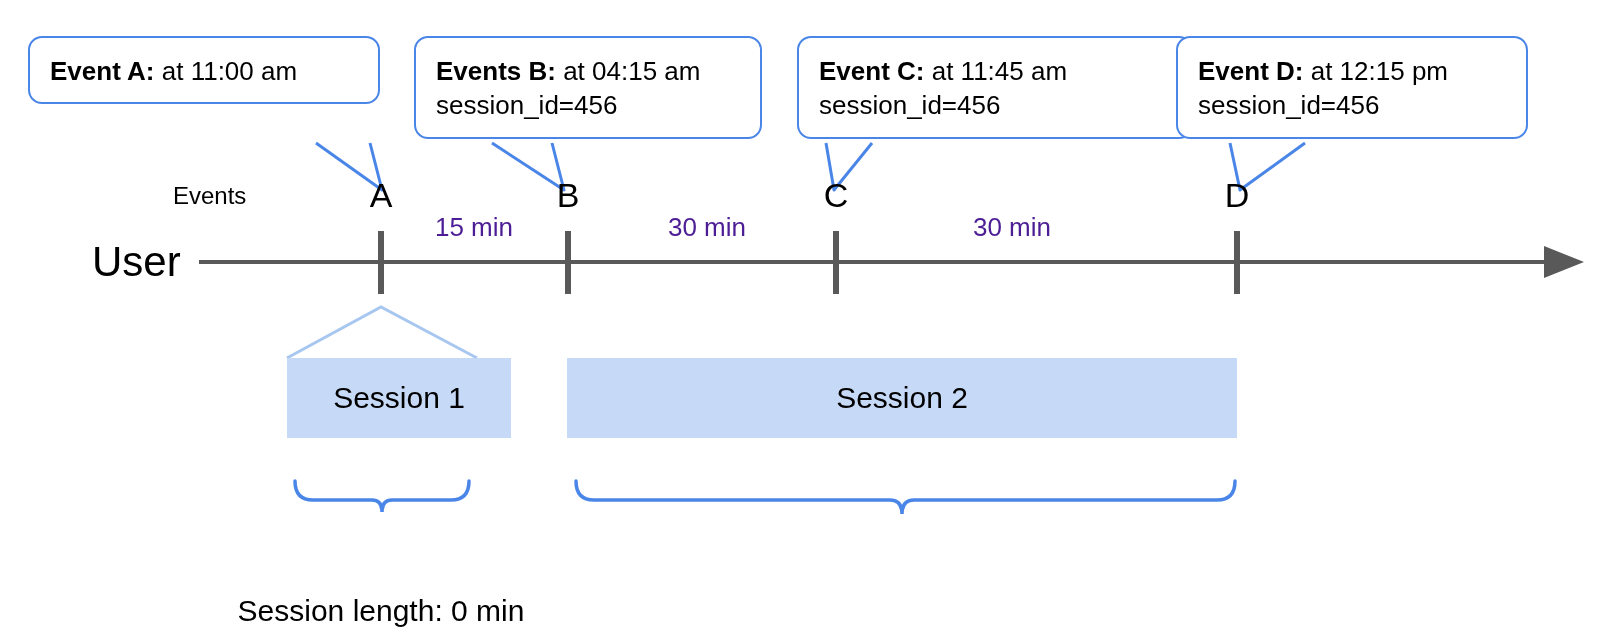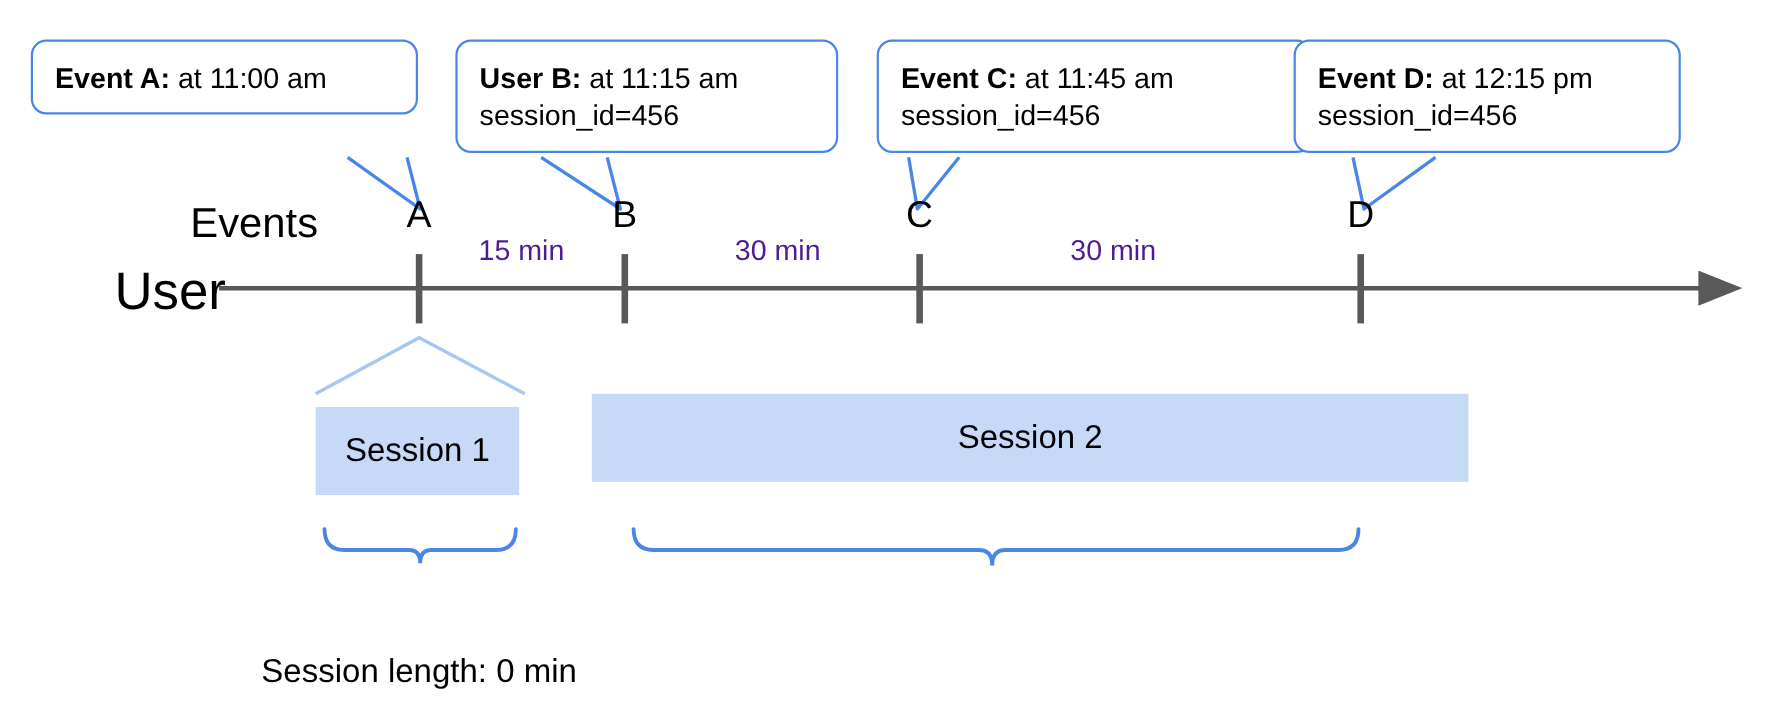--- a/index.html
+++ b/index.html
@@ -41,25 +41,24 @@
   .callout .line2 {
     display: block;
   }
   .axis-text {
     position: absolute;
     font-size: 30px;
     color: #000000;
     white-space: nowrap;
   }
   .events-label {
-    font-size: 38px;
+    font-size: 24px;
   }
   .user-label {
-    font-size: 48px;
-    margin-left: 12px;
+    font-size: 42px;
   }
   .evmark {
     position: absolute;
     font-size: 34px;
     color: #000000;
     transform: translateX(-50%);
     white-space: nowrap;
   }
   .gap-label {
     position: absolute;
@@ -91,22 +90,22 @@
 <body>
 
 <div id="stage">
 
   <div class="callout" style="left:28px; top:36px; width:352px;">
     <span style="font-weight: bold;">Event A:</span>
     <span>at 11:00 am</span>
   </div>
 
   <div class="callout" style="left:414px; top:36px; width:348px;">
-    <span style="font-weight: bold;">User B:</span>
-    <span>at 11:15 am</span>
+    <span style="font-weight: bold;">Events B:</span>
+    <span>at 04:15 am</span>
     <span class="line2">session_id=456</span>
   </div>
 
   <div class="callout" style="left:797px; top:36px; width:396px;">
     <span style="font-weight: bold;">Event C:</span>
     <span>at 11:45 am</span>
     <span class="line2">session_id=456</span>
   </div>
 
   <div class="callout" style="left:1176px; top:36px; width:352px;">
@@ -146,18 +145,18 @@
 
   <div class="evmark" style="left:381px; top:176px;">A</div>
   <div class="evmark" style="left:568px; top:176px;">B</div>
   <div class="evmark" style="left:836px; top:176px;">C</div>
   <div class="evmark" style="left:1237px; top:176px;">D</div>
 
   <div class="gap-label" style="left:474px; top:212px;">15 min</div>
   <div class="gap-label" style="left:707px; top:212px;">30 min</div>
   <div class="gap-label" style="left:1012px; top:212px;">30 min</div>
 
-  <div class="session-box" style="left:287px; top:358px; width:185px; height:80px;margin-top:12px;">Session 1</div>
-  <div class="session-box" style="left:538px; top:358px; width:797px; height:80px;text-align:right;">Session 2</div>
+  <div class="session-box" style="left:287px; top:358px; width:224px; height:80px;">Session 1</div>
+  <div class="session-box" style="left:567px; top:358px; width:670px; height:80px;text-align:right;">Session 2</div>
 
   <div class="length-label" style="left:381px; top:557px;">Session length: 0 min</div>
 
 </div>
 
 </body></html>

